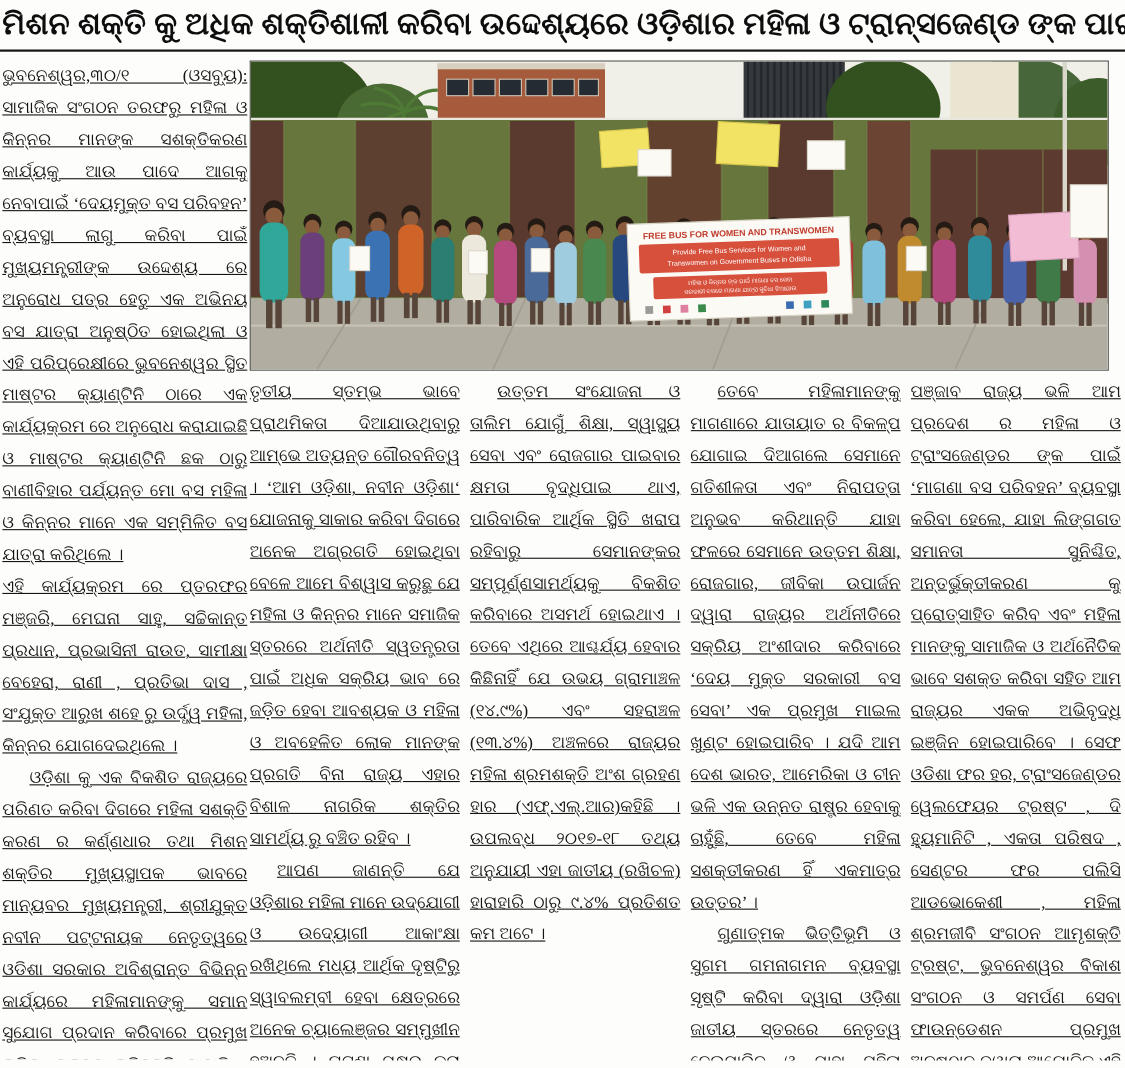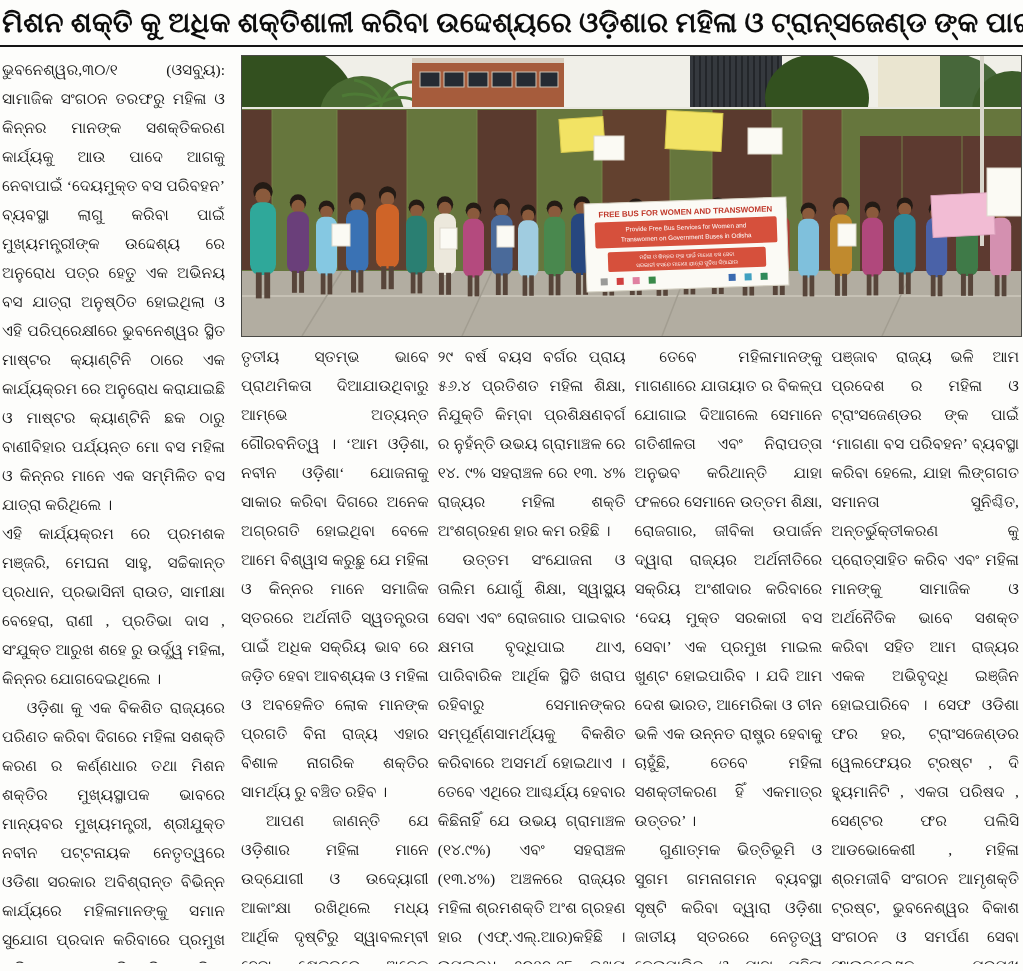--- a/index.html
+++ b/index.html
@@ -21,23 +21,24 @@
     letter-spacing:.2px;
     padding:5px 2px 4px 2px;
     color:#0d0d0d;
   }
   .head-rule{
     border-bottom:2px solid #151515;
     margin:0 0 6px 0;
   }
   .content{
     display:flex;
-    gap:16px;
+    gap:2px;
     padding:2px 4px 0 2px;
     box-sizing:border-box;
+    text-decoration:underline;
   }
   .col{
     font-size:15.5px;
     line-height:29px;
     text-align:justify;
     overflow:hidden;
     hyphens:none;
   }
   .col p{margin:0;}
   .col p.ind{text-indent:1.6em;}
@@ -64,21 +65,21 @@
 
 <div class="page">
 
   <div class="headline">ମିଶନ ଶକ୍ତି କୁ ଅଧିକ ଶକ୍ତିଶାଳୀ କରିବା ଉଦ୍ଦେଶ୍ୟରେ ଓଡ଼ିଶାର ମହିଳା ଓ ଟ୍ରାନ୍ସଜେଣ୍ଡ ଙ୍କ ପାଇଁ ‘ମାଗଣା ବସ ପରିବହନ ସେବା ପ୍ରଦାନ କରାଯାଉ</div>
   <div class="head-rule"></div>
 
   <div class="content">
 
     <div class="col col-first">
       <p>ଭୁବନେଶ୍ୱର,୩୦/୧ (ଓସବ୍ୟୁ): ସାମାଜିକ ସଂଗଠନ ତରଫରୁ ମହିଳା ଓ କିନ୍ନର ମାନଙ୍କ ସଶକ୍ତିକରଣ କାର୍ଯ୍ୟକୁ ଆଉ ପାଦେ ଆଗକୁ ନେବାପାଇଁ ‘ଦେୟମୁକ୍ତ ବସ ପରିବହନ’ ବ୍ୟବସ୍ଥା ଲାଗୁ କରିବା ପାଇଁ ମୁଖ୍ୟମନ୍ତ୍ରୀଙ୍କ ଉଦ୍ଦେଶ୍ୟ ରେ ଅନୁରୋଧ ପତ୍ର ହେତୁ ଏକ ଅଭିନୟ ବସ ଯାତ୍ରା ଅନୁଷ୍ଠିତ ହୋଇଥିଲା ଓ ଏହି ପରିପ୍ରେକ୍ଷୀରେ ଭୁବନେଶ୍ୱର ସ୍ଥିତ ମାଷ୍ଟର କ୍ୟାଣ୍ଟିନି ଠାରେ ଏକ କାର୍ଯ୍ୟକ୍ରମ ରେ ଅନୁରୋଧ କରାଯାଇଛି ଓ ମାଷ୍ଟର କ୍ୟାଣ୍ଟିନି ଛକ ଠାରୁ ବାଣୀବିହାର ପର୍ଯ୍ୟନ୍ତ ମୋ ବସ ମହିଳା ଓ କିନ୍ନର ମାନେ ଏକ ସମ୍ମିଳିତ ବସ ଯାତ୍ରା କରିଥିଲେ ।</p>
-      <p>ଏହି କାର୍ଯ୍ୟକ୍ରମ ରେ ପ୍ରମଶକ ମଞ୍ଜରି, ମେଘନା ସାହୁ, ସଚ୍ଚିକାନ୍ତ ପ୍ରଧାନ, ପ୍ରଭାସିନୀ ରାଉତ, ସାମୀକ୍ଷା ବେହେରା, ରାଣୀ , ପ୍ରତିଭା ଦାସ , ସଂଯୁକ୍ତ ଆରୁଖ ଶହେ ରୁ ଉର୍ଦ୍ଧ୍ୱ ମହିଳା, କିନ୍ନର ଯୋଗଦେଇଥିଲେ ।</p>
+      <p>ଏହି କାର୍ଯ୍ୟକ୍ରମ ରେ ପ୍ତରଫର ମଞ୍ଜରି, ମେଘନା ସାହୁ, ସଚ୍ଚିକାନ୍ତ ପ୍ରଧାନ, ପ୍ରଭାସିନୀ ରାଉତ, ସାମୀକ୍ଷା ବେହେରା, ରାଣୀ , ପ୍ରତିଭା ଦାସ , ସଂଯୁକ୍ତ ଆରୁଖ ଶହେ ରୁ ଉର୍ଦ୍ଧ୍ୱ ମହିଳା, କିନ୍ନର ଯୋଗଦେଇଥିଲେ ।</p>
       <p class="ind">ଓଡ଼ିଶା କୁ ଏକ ବିକଶିତ ରାଜ୍ୟରେ ପରିଣତ କରିବା ଦିଗରେ ମହିଳା ସଶକ୍ତି କରଣ ର କର୍ଣ୍ଣଧାର ତଥା ମିଶନ ଶକ୍ତିର ମୁଖ୍ୟସ୍ଥାପକ ଭାବରେ ମାନ୍ୟବର ମୁଖ୍ୟମନ୍ତ୍ରୀ, ଶ୍ରୀଯୁକ୍ତ ନବୀନ ପଟ୍ଟନାୟକ ନେତୃତ୍ୱରେ ଓଡିଶା ସରକାର ଅବିଶ୍ରାନ୍ତ ବିଭିନ୍ନ କାର୍ଯ୍ୟରେ ମହିଳାମାନଙ୍କୁ ସମାନ ସୁଯୋଗ ପ୍ରଦାନ କରିବାରେ ପ୍ରମୁଖ ଭୂମିକା ଗ୍ରହଣ କରିଛନ୍ତି ଯାହାକି । ରାଜ୍ୟ ର ଅର୍ଥନୀତିରେ ମିଶନ ଶକ୍ତିକୁ</p>
     </div>
 
     <div class="right">
 
       <div class="photo-wrap">
         <svg width="779" height="280" viewBox="0 0 779 280" xmlns="http://www.w3.org/2000/svg" role="img">
 
           <rect x="0" y="0" width="779" height="120" fill="#f0efe8"></rect>
 
@@ -214,21 +215,20 @@
           </g>
         </svg>
       </div>
 
       <div class="cols4">
         <div class="col">
           <p>ତୃତୀୟ ସ୍ତମ୍ଭ ଭାବେ ପ୍ରାଥମିକତା ଦିଆଯାଉଥିବାରୁ ଆମ୍ଭେ ଅତ୍ୟନ୍ତ ଗୌରବନିତ୍ୱ । ‘ଆମ ଓଡ଼ିଶା, ନବୀନ ଓଡ଼ିଶା‘ ଯୋଜନାକୁ ସାକାର କରିବା ଦିଗରେ ଅନେକ ଅଗ୍ରଗତି ହୋଇଥିବା ବେଳେ ଆମେ ବିଶ୍ୱାସ କରୁଛୁ ଯେ ମହିଳା ଓ କିନ୍ନର ମାନେ ସମାଜିକ ସ୍ତରରେ ଅର୍ଥନୀତି ସ୍ୱତନ୍ତ୍ରତା ପାଇଁ ଅଧିକ ସକ୍ରିୟ ଭାବ ରେ ଜଡ଼ିତ ହେବା ଆବଶ୍ୟକ ଓ ମହିଳା ଓ ଅବହେଳିତ ଲୋକ ମାନଙ୍କ ପ୍ରଗତି ବିନା ରାଜ୍ୟ ଏହାର ବିଶାଳ ନାଗରିକ ଶକ୍ତିର ସାମର୍ଥ୍ୟ ରୁ ବଞ୍ଚିତ ରହିବ ।</p>
           <p class="ind">ଆପଣ ଜାଣନ୍ତି ଯେ ଓଡ଼ିଶାର ମହିଳା ମାନେ ଉଦ୍‌ଯୋଗୀ ଓ ଉଦ୍ୟୋଗୀ ଆକାଂକ୍ଷା ରଖିଥିଲେ ମଧ୍ୟ ଆର୍ଥିକ ଦୃଷ୍ଟିରୁ ସ୍ୱାବଲମ୍ବୀ ହେବା କ୍ଷେତ୍ରରେ ଅନେକ ଚ୍ୟାଲେଞ୍ଜର ସମ୍ମୁଖୀନ ହୁଅନ୍ତି । ଘଟଣା ପକ୍ଷରୁ କରା ଯାଇଥିବା ୬୮ତମ ଗଣନା-ଶ୍ରମସଂସ୍କୃଷର ଉଭୟସମବସ୍ତୃଷ୍ଟ ସଭ ଉଭୟସବ’ ରୁ ଜଣା ପଡ଼ିଛି ଯେ ରାଜ୍ୟ ର ୧୫ରୁ</p>
         </div>
         <div class="col">
-          <p>୨୯ ବର୍ଷ ବୟସ ବର୍ଗର ପ୍ରାୟ ୫୬.୪ ପ୍ରତିଶତ ମହିଳା ଶିକ୍ଷା, ନିଯୁକ୍ତି କିମ୍ବା ପ୍ରଶିକ୍ଷଣବର୍ଗ ର ନୁହଁନ୍ତି ଉଭୟ ଗ୍ରାମାଞ୍ଚଳ ରେ ୧୪. ୯% ସହରାଞ୍ଚଳ ରେ ୧୩. ୪% ରାଜ୍ୟର ମହିଳା ଶକ୍ତି ଅଂଶଗ୍ରହଣ ହାର କମ ରହିଛି ।</p>
           <p class="ind">ଉତ୍ତମ ସଂଯୋଜନା ଓ ତାଲିମ ଯୋଗୁଁ ଶିକ୍ଷା, ସ୍ୱାସ୍ଥ୍ୟ ସେବା ଏବଂ ରୋଜଗାର ପାଇବାର କ୍ଷମତା ବୃଦ୍ଧିପାଇ ଥାଏ, ପାରିବାରିକ ଆର୍ଥିକ ସ୍ଥିତି ଖରାପ ରହିବାରୁ ସେମାନଙ୍କର ସମ୍ପୂର୍ଣ୍ଣସାମର୍ଥ୍ୟକୁ ବିକଶିତ କରିବାରେ ଅସମର୍ଥ ହୋଇଥାଏ । ତେବେ ଏଥିରେ ଆଶ୍ଚର୍ଯ୍ୟ ହେବାର କିଛିନାହିଁ ଯେ ଉଭୟ ଗ୍ରାମାଞ୍ଚଳ (୧୪.୯%) ଏବଂ ସହରାଞ୍ଚଳ (୧୩.୪%) ଅଞ୍ଚଳରେ ରାଜ୍ୟର ମହିଳା ଶ୍ରମଶକ୍ତି ଅଂଶ ଗ୍ରହଣ ହାର (ଏଫ୍.ଏଲ୍.ଆର)କହିଛି । ଉପଲବ୍ଧ ୨୦୧୭-୧୮ ତଥ୍ୟ ଅନୁଯାୟୀ ଏହା ଜାତୀୟ (ରଖିଚଳ) ହାରାହାରି ଠାରୁ ୯.୪% ପ୍ରତିଶତ କମ ଅଟେ ।</p>
         </div>
         <div class="col">
           <p class="ind">ତେବେ ମହିଳାମାନଙ୍କୁ ମାଗଣାରେ ଯାତାୟାତ ର ବିକଳ୍ପ ଯୋଗାଇ ଦିଆଗଲେ ସେମାନେ ଗତିଶୀଳତା ଏବଂ ନିରାପତ୍ତା ଅନୁଭବ କରିଥାନ୍ତି ଯାହା ଫଳରେ ସେମାନେ ଉତ୍ତମ ଶିକ୍ଷା, ରୋଜଗାର, ଜୀବିକା ଉପାର୍ଜନ ଦ୍ୱାରା ରାଜ୍ୟର ଅର୍ଥନୀତିରେ ସକ୍ରିୟ ଅଂଶୀଦାର କରିବାରେ ‘ଦେୟ ମୁକ୍ତ ସରକାରୀ ବସ ସେବା’ ଏକ ପ୍ରମୁଖ ମାଇଲ ଖୁଣ୍ଟ ହୋଇପାରିବ । ଯଦି ଆମ ଦେଶ ଭାରତ, ଆମେରିକା ଓ ଚୀନ ଭଳି ଏକ ଉନ୍ନତ ରାଷ୍ଟ୍ର ହେବାକୁ ଚାହୁଁଛି, ତେବେ ମହିଳା ସଶକ୍ତୀକରଣ ହିଁ ଏକମାତ୍ର ଉତ୍ତର’ ।</p>
           <p class="ind">ଗୁଣାତ୍ମକ ଭିତ୍ତିଭୂମି ଓ ସୁଗମ ଗମନାଗମନ ବ୍ୟବସ୍ଥା ସୃଷ୍ଟି କରିବା ଦ୍ୱାରା ଓଡ଼ିଶା ଜାତୀୟ ସ୍ତରରେ ନେତୃତ୍ୱ ନେଇପାରିବ ଓ ଯାହା ମହିଳା ମାନଙ୍କ ଗତିଶୀଳତା ବୃଦ୍ଧି ସହିତ ସେମାନଙ୍କ ଉନ୍ନତ ତଥା ସମ୍ମାନ ର ସହ ଜୀବନ ଯାପନ କରିବାରେ ସାହାଯ୍ୟ କରିବ ।</p>
 
         </div>
         <div class="col">
           <p>ପଞ୍ଜାବ ରାଜ୍ୟ ଭଳି ଆମ ପ୍ରଦେଶ ର ମହିଳା ଓ ଟ୍ରାଂସଜେଣ୍ଡର ଙ୍କ ପାଇଁ ‘ମାଗଣା ବସ ପରିବହନ’ ବ୍ୟବସ୍ଥା କରିବା ହେଲେ, ଯାହା ଲିଙ୍ଗଗତ ସମାନତା ସୁନିଶ୍ଚିତ, ଅନ୍ତର୍ଭୁକ୍ତୀକରଣ କୁ ପ୍ରୋତ୍ସାହିତ କରିବ ଏବଂ ମହିଳା ମାନଙ୍କୁ ସାମାଜିକ ଓ ଅର୍ଥନୈତିକ ଭାବେ ସଶକ୍ତ କରିବା ସହିତ ଆମ ରାଜ୍ୟର ଏକକ ଅଭିବୃଦ୍ଧି ଇଞ୍ଜିନ ହୋଇପାରିବେ । ସେଫ ଓଡିଶା ଫର ହର, ଟ୍ରାଂସଜେଣ୍ଡର ୱେଲଫେୟର ଟ୍ରଷ୍ଟ , ଦି ହ୍ୟୁମାନିଟି , ଏକତା ପରିଷଦ , ସେଣ୍ଟର ଫର ପଲିସି ଆଡଭୋକେଶୀ , ମହିଳା ଶ୍ରମଜୀବି ସଂଗଠନ ଆମୃଶକ୍ତି ଟ୍ରଷ୍ଟ, ଭୁବନେଶ୍ୱର ବିକାଶ ସଂଗଠନ ଓ ସମର୍ପଣ ସେବା ଫାଉନ୍‌ଡେଶନ ପ୍ରମୁଖ ଅନୁଷ୍ଠାନ ଦ୍ୱାରା ଆୟୋଜିତ ଏହି କାର୍ଯ୍ୟ ରେ ମହିଳା ଓ ଟ୍ରାଂସଜେଣ୍ଡର ଯୋଗଦେଇ ନିଜର ସମର୍ଥନ ଦେଇଥିଲେ ।</p>
         </div>

